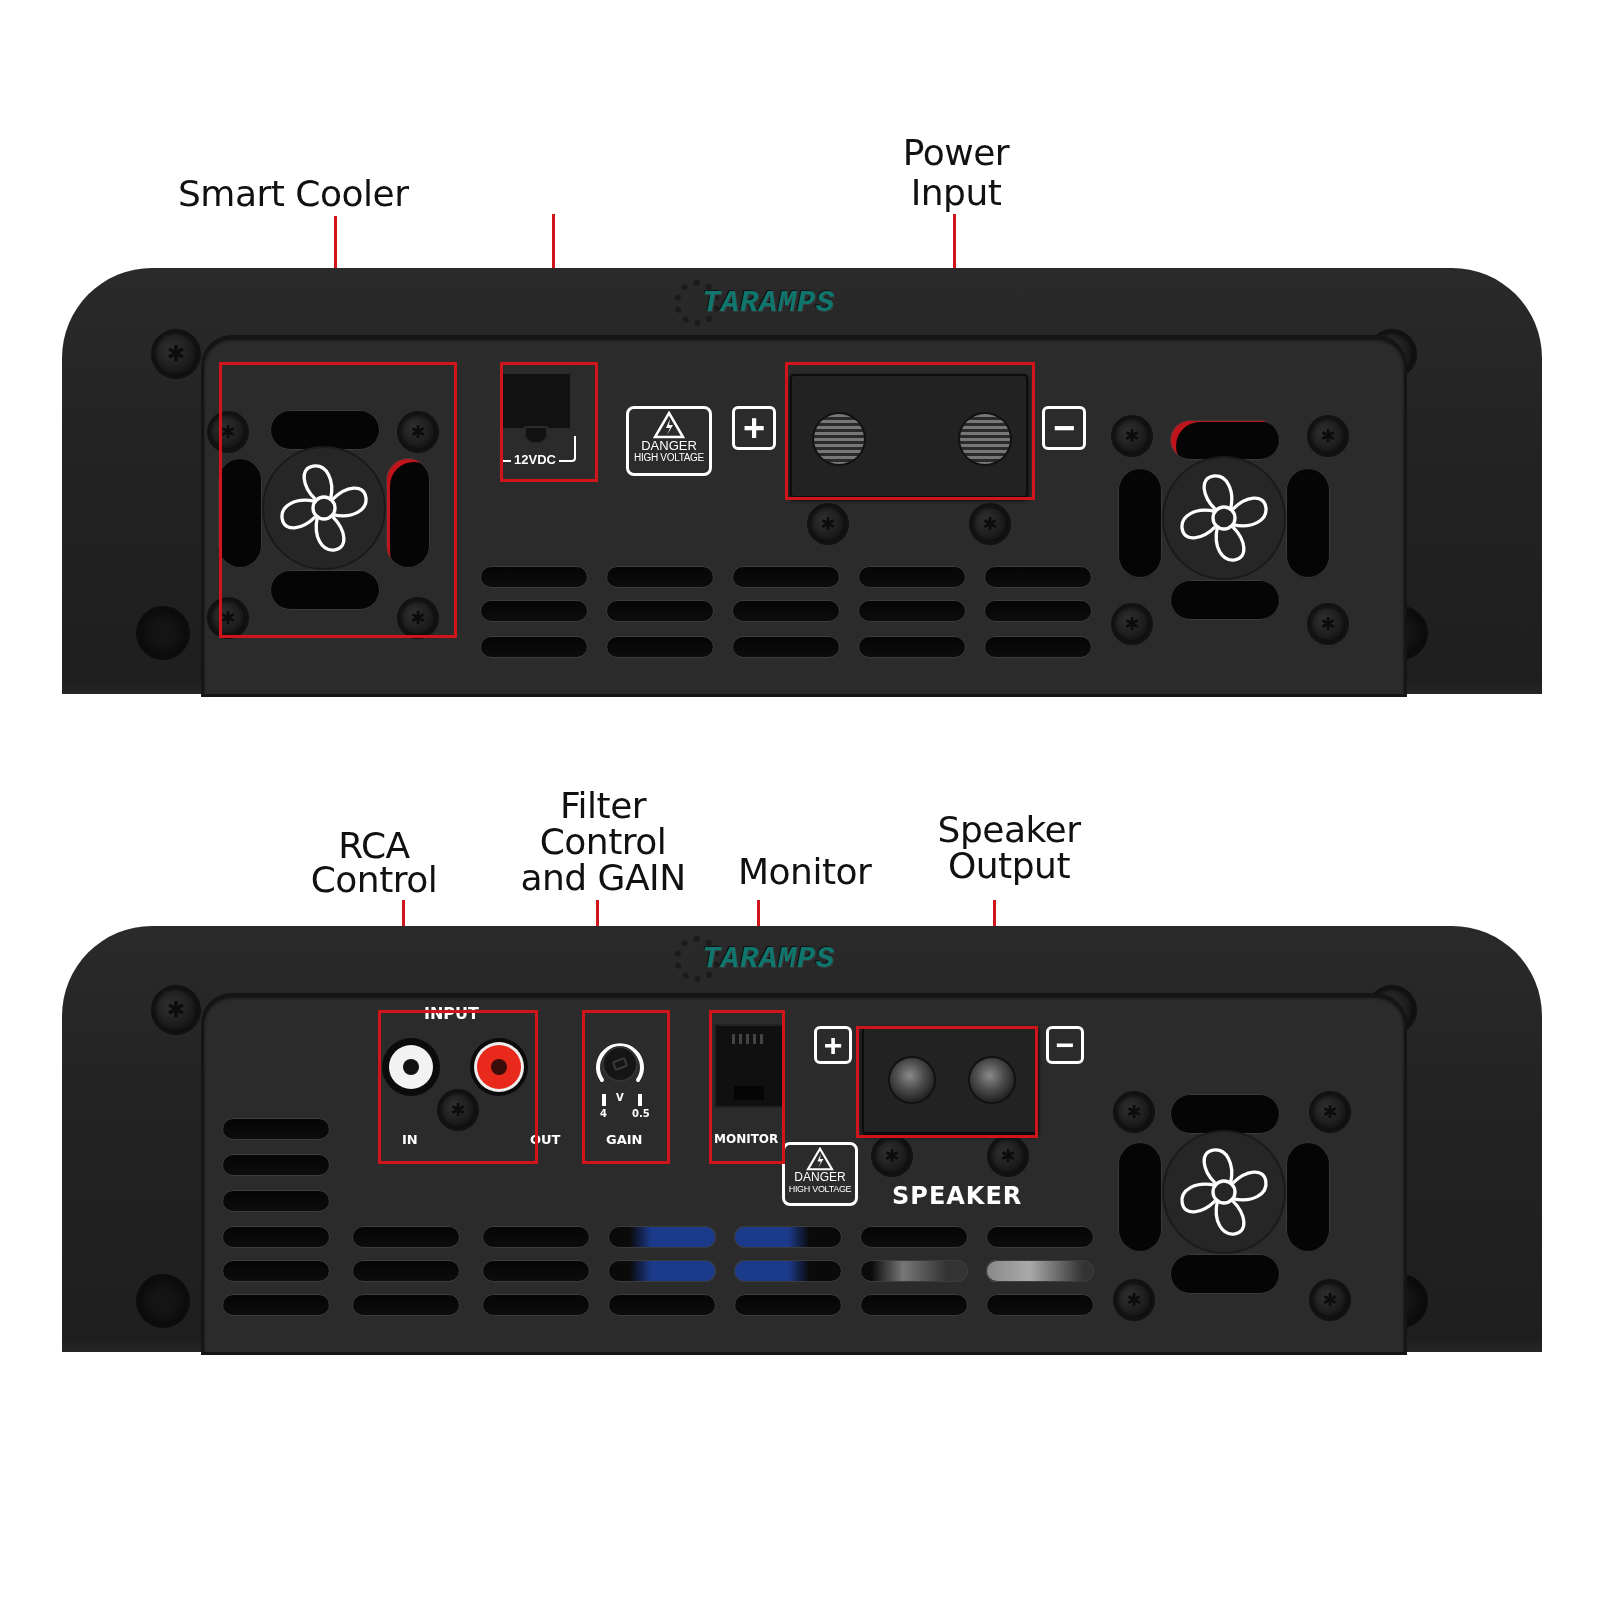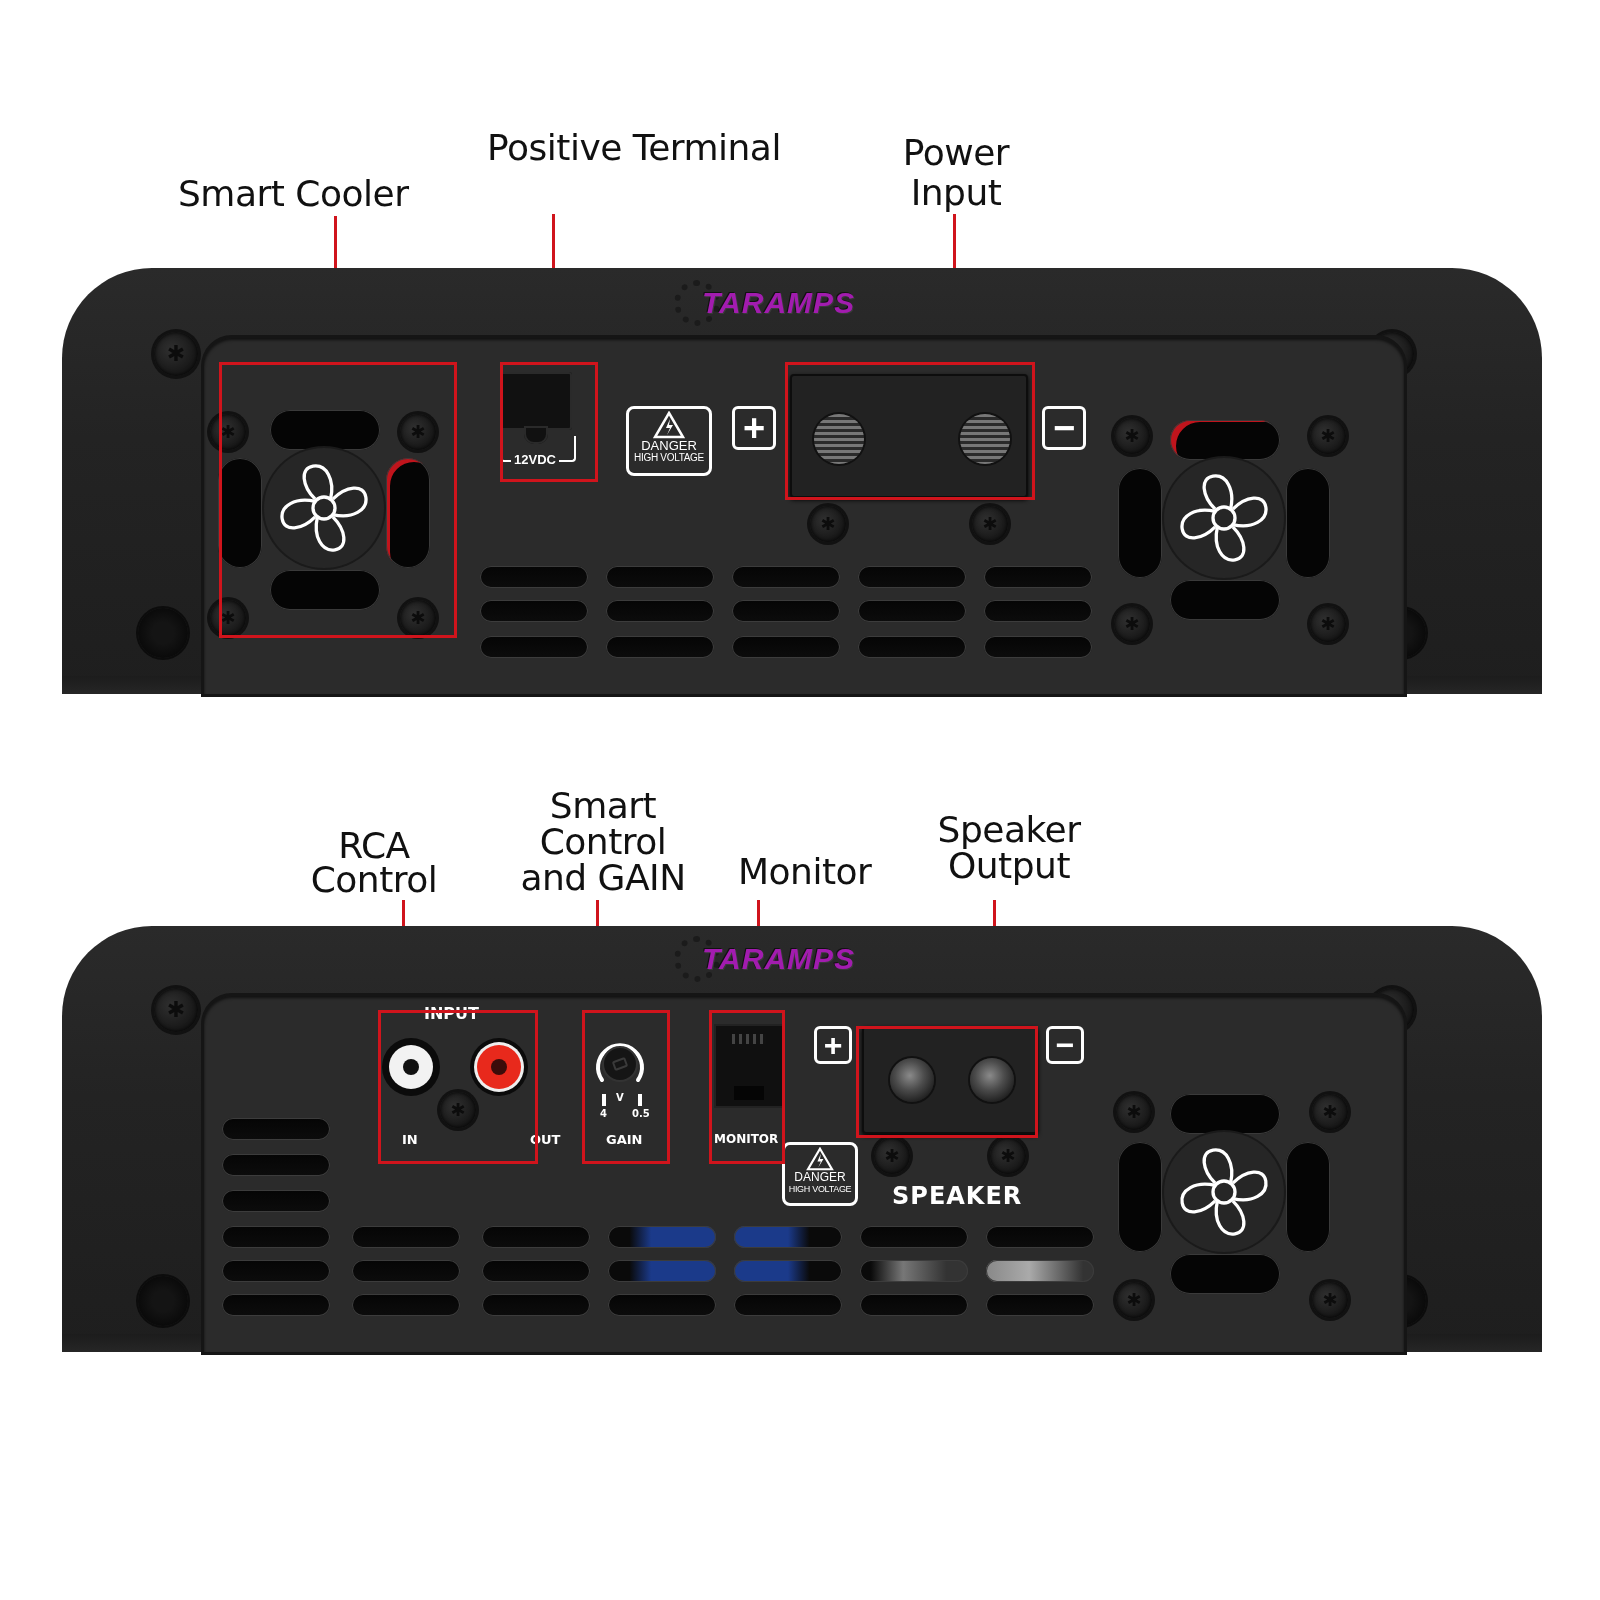--- a/index.html
+++ b/index.html
@@ -6,21 +6,21 @@
   body { width: 1600px; height: 1600px; position: relative; overflow: hidden; font-family: "Liberation Sans", "DejaVu Sans", sans-serif; }
 
   .callout-label { position: absolute; color: #111; font-family: "DejaVu Sans", sans-serif; font-size: 36px; line-height: 40px; text-align: center; white-space: nowrap; letter-spacing: -0.5px; }
   .leader { position: absolute; width: 3px; background: #d0141c; }
   .hl-box { position: absolute; border: 3px solid #d0141c; box-sizing: border-box; z-index: 5; }
 
   .amp { position: absolute; left: 62px; width: 1480px; }
   .amp-body { position: absolute; inset: 0; background: linear-gradient(180deg, #2a2a2a 0%, #232323 40%, #1e1e1e 100%); border-radius: 90px 90px 0 0; }
   .amp-body::after { content: ""; position: absolute; left: 0; right: 0; bottom: 0; height: 18px; background: linear-gradient(180deg,#1c1c1c,#262626); }
   .panel { position: absolute; background: #2b2b2b; border-radius: 28px 28px 0 0; box-shadow: inset 0 2px 3px rgba(0,0,0,0.6), 0 0 0 3px #151515; }
-  .logo { position: absolute; color: #a21caf; font-family: Liberation Sans, sans-serif; font-style: italic; font-weight: bold; font-size: 30px; letter-spacing: 1px; text-shadow: 1px 1px 0 #3a3a3a, -1px -1px 0 #111; }
+  .logo { position: absolute; color: #0f766e; font-family: Liberation Mono, monospace; font-style: italic; font-weight: bold; font-size: 30px; letter-spacing: 1px; text-shadow: 1px 1px 0 #3a3a3a, -1px -1px 0 #111; }
   .logo-sun { position: absolute; width: 46px; height: 46px; border-radius: 50%; border: 6px dotted #1b1b1b; box-sizing: border-box; }
 
   .screw { position: absolute; width: 44px; height: 44px; border-radius: 50%; background: radial-gradient(circle at 40% 40%, #303030, #161616 70%); box-shadow: 0 0 0 3px #111, inset 0 0 4px #000; }
   .screw::after { content: "✱"; position: absolute; inset: 0; display: flex; align-items: center; justify-content: center; color: #0c0c0c; font-size: 22px; }
   .screw.sm { width: 36px; height: 36px; }
   .screw.sm::after { font-size: 18px; }
   .foot { position: absolute; width: 50px; height: 50px; border-radius: 50%; background: radial-gradient(circle, #141414 30%, #0a0a0a 70%); box-shadow: 0 0 0 2px #0c0c0c; }
 
   .fan { position: absolute; }
   .fan-slot { position: absolute; background: #050505; border-radius: 40px; box-shadow: inset 0 0 0 1px #3a3a3a; }
@@ -52,21 +52,20 @@
   .knob { position: absolute; width: 56px; height: 56px; }
   .rj { position: absolute; background: #101010; box-shadow: inset 0 0 0 2px #222; }
 </style>
 </head>
 <body>
 
 <div class="callout-label" style="left:178px; top:174px;">
   <div>Smart Cooler</div>
 </div>
 <div class="callout-label" style="left:484px; top:128px; width:300px;">
-  <div>Positive Terminal</div>
 </div>
 <div class="callout-label" style="left:896px; top:133px; width:120px;">
   <div>Power</div>
   <div>Input</div>
 </div>
 
 <div class="leader" style="left:334px; top:216px; height:148px;"></div>
 <div class="leader" style="left:552px; top:214px; height:150px;"></div>
 <div class="leader" style="left:953px; top:214px; height:150px;"></div>
 
@@ -166,21 +165,21 @@
 
 <div class="hl-box" style="left:219px; top:362px; width:238px; height:276px;"></div>
 <div class="hl-box" style="left:500px; top:362px; width:98px; height:120px;"></div>
 <div class="hl-box" style="left:785px; top:362px; width:250px; height:138px;"></div>
 
 <div class="callout-label" style="left:310px; top:826px; width:128px;">
   <div>RCA</div>
   <div style="margin-top:-6px;">Control</div>
 </div>
 <div class="callout-label" style="left:518px; top:786px; width:170px;">
-  <div>Smart</div>
+  <div>Filter</div>
   <div style="margin-top:-4px;">Control</div>
   <div style="margin-top:-4px;">and GAIN</div>
 </div>
 <div class="callout-label" style="left:738px; top:852px;">
   <div>Monitor</div>
 </div>
 <div class="callout-label" style="left:934px; top:810px; width:150px;">
   <div>Speaker</div>
   <div style="margin-top:-4px;">Output</div>
 </div>

